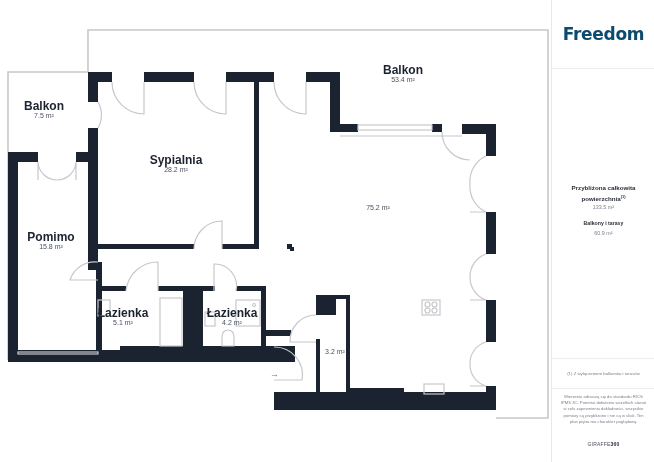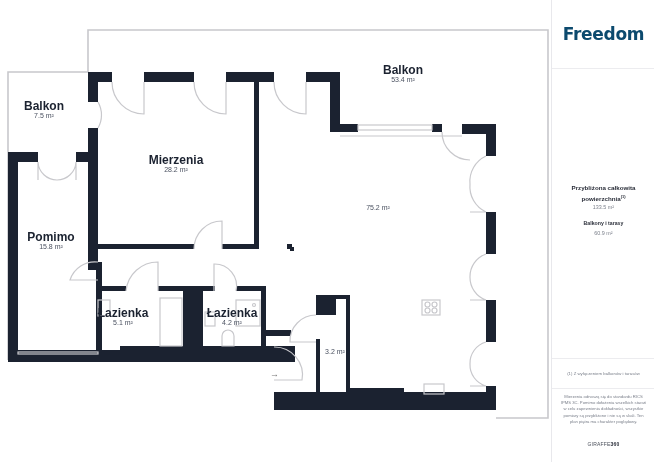--- a/index.html
+++ b/index.html
@@ -120,21 +120,21 @@
 
   <div class="room-label" style="left:44px;top:101px">
     <span class="room-name">Balkon</span>
     <span class="room-area">7.5 m²</span>
   </div>
   <div class="room-label" style="left:403px;top:65px">
     <span class="room-name">Balkon</span>
     <span class="room-area">53.4 m²</span>
   </div>
   <div class="room-label" style="left:176px;top:155px">
-    <span class="room-name">Mierzenia</span>
+    <span class="room-name">Sypialnia</span>
     <span class="room-area">28.2 m²</span>
   </div>
   <div class="room-label" style="left:51px;top:232px">
     <span class="room-name">Pomimo</span>
     <span class="room-area">15.8 m²</span>
   </div>
   <div class="room-label" style="left:378px;top:203px">
     <span class="room-area">75.2 m²</span>
   </div>
   <div class="room-label" style="left:123px;top:308px">

